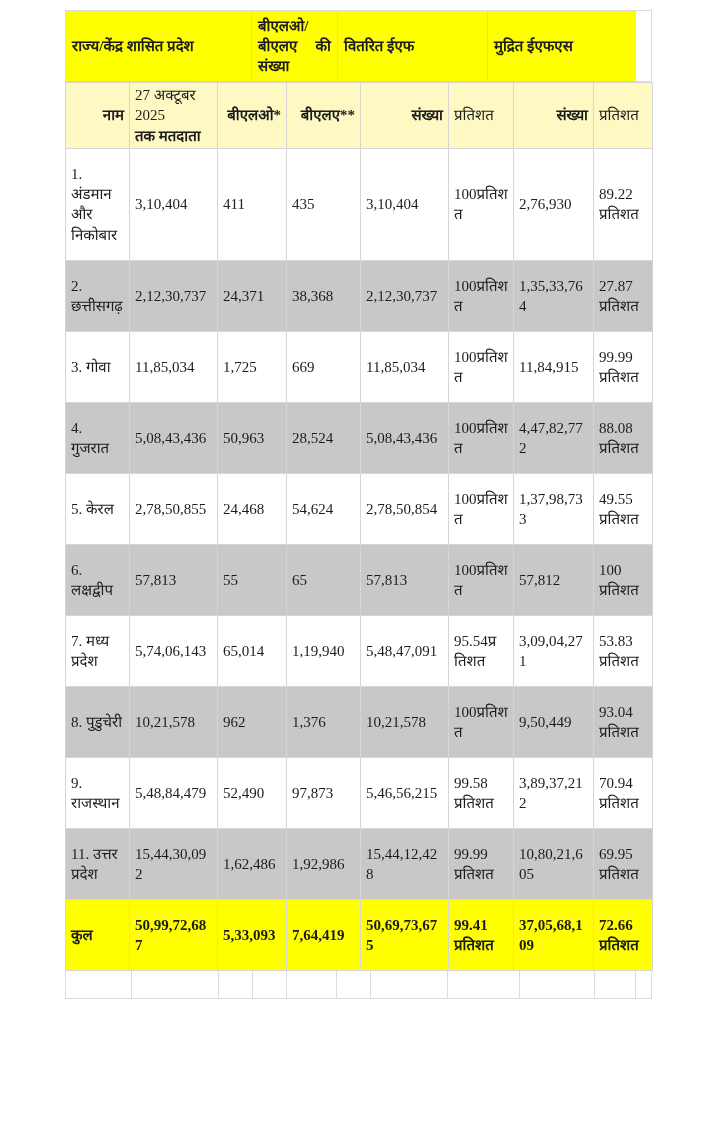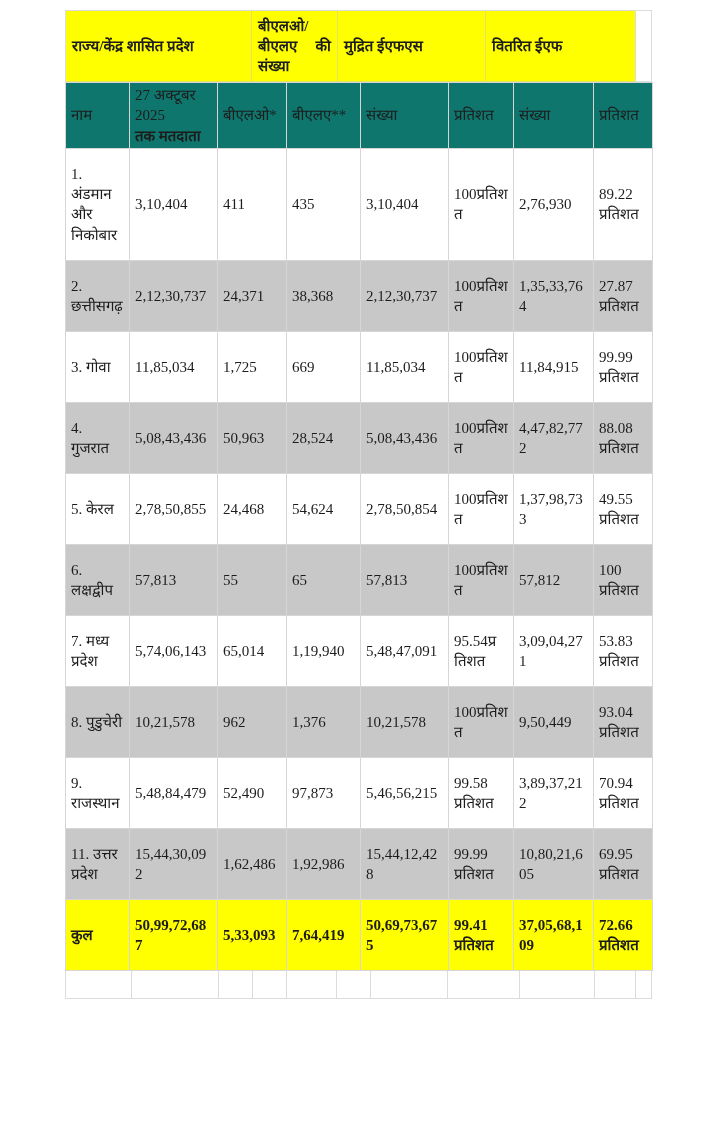--- a/index.html
+++ b/index.html
@@ -49,22 +49,22 @@
   }
   table.main td, table.main th {
     box-sizing: border-box;
     border: 1px solid #d6d6d6;
     padding: 2px 5px;
     vertical-align: middle;
     text-align: left;
     font-weight: normal;
     word-wrap: break-word;
   }
-  tr.subheader td { background: #0f766e; height: 60px; }
-  tr.subheader td.b { font-weight: normal; }
+  tr.subheader td { background: #fef9c3; height: 60px; }
+  tr.subheader td.b { font-weight: bold; text-align: right; }
   tbody.data tr { height: 71px; }
   tbody.data tr:first-child { height: 112px; }
   tbody.data tr:nth-child(even) td { background: #c8c8c8; }
   td.name-cell { font-weight: bold; text-align: justify; }
   tr.total-row { height: 71px; margin-left: 31px; }
   tr.total-row td { background: #ffff00; font-weight: bold; }
   
   .empty-row { display: flex; }
   .empty-row .e-cell {
     box-sizing: border-box;
@@ -91,25 +91,25 @@
 
 <div class="table-wrap">
 
   <div class="top-header">
     <div class="th-cell w-state">
       <span>राज्य/केंद्र शासित प्रदेश</span>
     </div>
     <div class="th-cell w-blo">
       <span class="jtext">बीएलओ/ बीएलए की संख्या</span>
     </div>
+    <div class="th-cell w-dist">
+      <span>वितरित ईएफ</span>
+    </div>
     <div class="th-cell w-printed">
       <span>मुद्रित ईएफएस</span>
-    </div>
-    <div class="th-cell w-dist">
-      <span>वितरित ईएफ</span>
     </div>
     <div class="th-cell w-gap gap"></div>
   </div>
 
   <table class="main">
     <colgroup>
       <col style="width:64px">
         <col style="width:88px">
         <col style="width:69px">
         <col style="width:74px">

